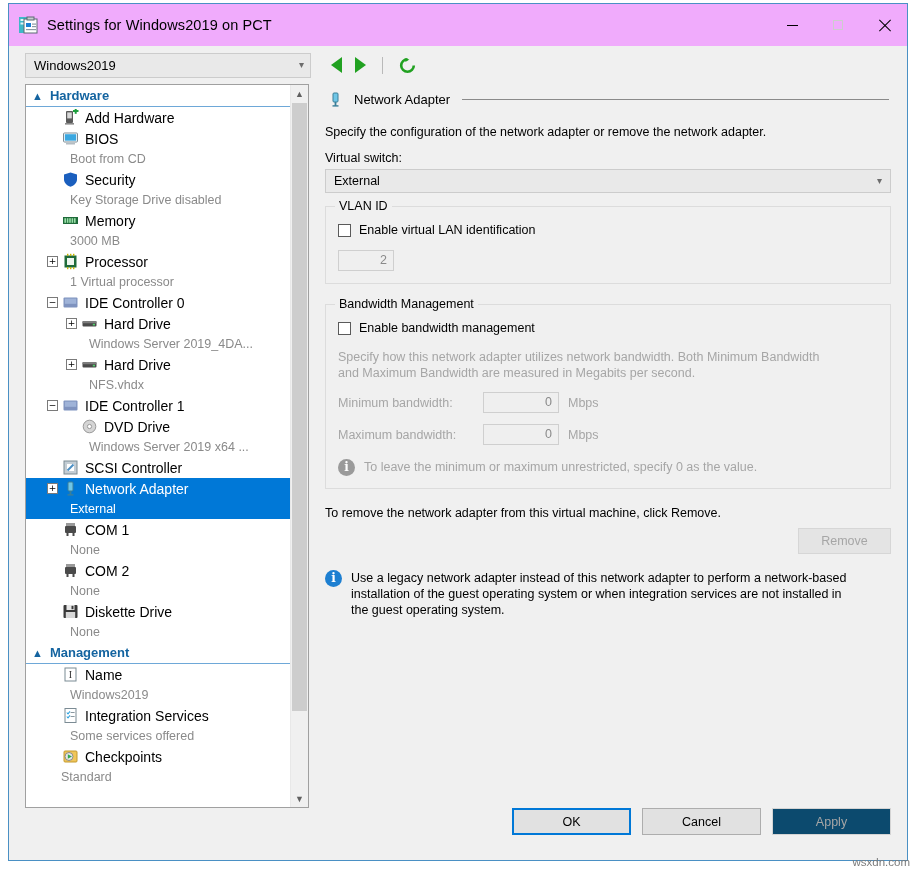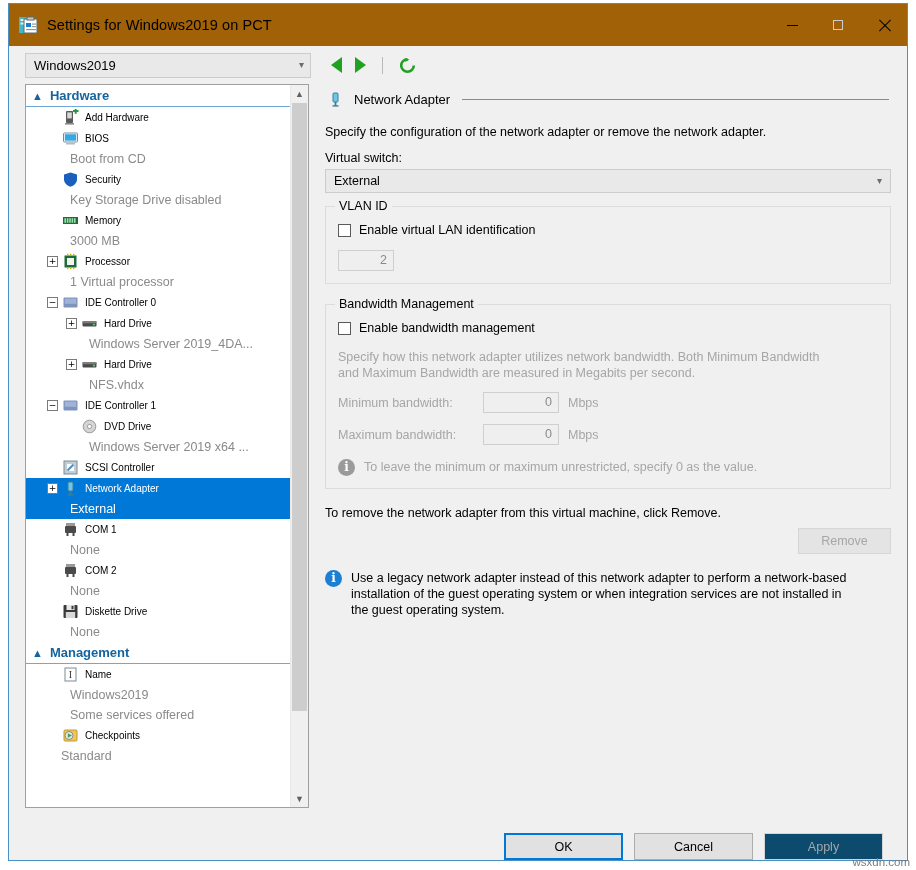--- a/index.html
+++ b/index.html
@@ -8,21 +8,21 @@
     font-family:"Liberation Sans","DejaVu Sans",sans-serif;
     font-size:12.5px;color:#000;
     -webkit-font-smoothing:antialiased;
   }
   .window{
     position:absolute;left:8px;top:3px;width:900px;height:858px;
     background:#f0f0f0;border:1px solid #4a90c4;box-sizing:border-box;
     display:flex;flex-direction:column;
   }
   
-  .titlebar{height:42px;background:#a16207;display:flex;align-items:center;flex:none;position:relative;}
+  .titlebar{height:42px;background:#f0abfc;display:flex;align-items:center;flex:none;position:relative;}
   .title-icon{width:22px;height:22px;margin-left:8px;margin-right:8px;position:relative;flex:none;}
   .title-text{font-size:14.5px;color:#000;letter-spacing:.1px;}
   .win-btns{position:absolute;right:0;top:0;height:42px;display:flex;}
   .win-btn{width:46px;height:42px;display:flex;align-items:center;justify-content:center;}
   .glyph-min{width:11px;height:1px;background:#000;}
   .glyph-max{width:10px;height:10px;border:1px solid #cdcdcd;box-sizing:border-box;}
   .glyph-close{width:13px;height:13px;position:relative;}
   .glyph-close:before,.glyph-close:after{content:"";position:absolute;left:-1px;top:6px;width:16px;height:1px;background:#000;}
   .glyph-close:before{transform:rotate(45deg);}
   .glyph-close:after{transform:rotate(-45deg);}
@@ -55,21 +55,21 @@
   }
   .group-hdr .caret{color:#1464a0;font-size:11px;margin-right:7px;font-weight:bold;}
   .row{display:flex;align-items:center;height:21px;padding-left:6px;position:relative;}
   .row.sub{height:20px;}
   .row .exp{
     width:11px;height:11px;border:1px solid #7a7a7a;background:#fff;box-sizing:border-box;
     font-size:9px;line-height:9px;text-align:center;color:#000;margin-right:4px;flex:none;font-family:"DejaVu Sans",sans-serif;
   }
   .row .exp-spacer{width:15px;flex:none;}
   .ic{width:17px;height:17px;margin-right:6px;flex:none;position:relative;}
-  .row .lbl{font-size:10px;color:#000;white-space:nowrap;}
+  .row .lbl{font-size:14px;color:#000;white-space:nowrap;}
   .sub-lbl{font-size:12.5px;color:#8a8a8a;white-space:nowrap;}
   .row.selected{background:#0078d7;}
   .row.selected .lbl,.row.selected .sub-lbl{color:#ffffff;}
   .indent1{padding-left:21px;}
   .indent2{padding-left:40px;}
 
   .scrollbar{
     position:absolute;right:0;top:0;width:17px;bottom:0;background:#f0f0f0;border-left:1px solid #e8e8e8;
   }
   .sb-arrow{width:17px;height:17px;display:flex;align-items:center;justify-content:center;color:#606060;font-size:9px;}
@@ -113,21 +113,21 @@
   .inforow .txt.dark{color:#000;max-width:505px;}
   .removeline{font-size:12.5px;margin-top:17px;}
   .btnrow{display:flex;justify-content:flex-end;margin-top:8px;}
   .btn{
     height:26px;min-width:93px;background:#e4e4e4;border:1px solid #cccccc;box-sizing:border-box;
     font-size:12.5px;color:#000;display:flex;align-items:center;justify-content:center;
   }
   .btn.disabled{color:#a6a6a6;background:#e4e4e4;border-color:#d6d6d6;}
 
   
-  .footer{height:52px;flex:none;display:flex;align-items:flex-end;justify-content:flex-end;padding-right:24px;gap:11px;}
+  .footer{height:52px;flex:none;display:flex;align-items:flex-start;justify-content:flex-end;padding-right:16px;gap:11px;}
   .fbtn{
     width:119px;height:27px;background:#e1e1e1;border:1px solid #adadad;box-sizing:border-box;
     font-size:12.5px;display:flex;align-items:center;justify-content:center;color:#000;
   }
   .fbtn.default{border:2px solid #0078d7;background:#e1e1e1;}
   .fbtn.disabled{color:#a6a6a6;background:#0c4a6e;border-color:#d4d4d4;}
   .watermark{position:absolute;right:6px;bottom:2px;font-size:11.5px;color:#7b7b7b;}
 </style>
 </head>
 <body>
@@ -374,20 +374,31 @@
             <span class="exp-spacer"></span>
             <span class="ic"><svg width="17" height="17" viewBox="0 0 17 17">
                 <rect x="3" y="2" width="11" height="13" fill="#ffffff" stroke="#7b8b94" stroke-width="1"></rect>
                 <text x="8.5" y="12" font-size="10" text-anchor="middle" fill="#333" font-family="serif">I</text>
               </svg></span>
             <span class="lbl">Name</span>
           </div>
           <div class="row sub" style="padding-left:44px;">
             <span class="sub-lbl">Windows2019</span>
           </div>
+          <div class="row indent1" style="padding-left:21px;">
+            <span class="exp-spacer"></span>
+            <span class="ic"><svg width="17" height="17" viewBox="0 0 17 17">
+                <rect x="3" y="1.5" width="11" height="14" fill="#ffffff" stroke="#7b8b94" stroke-width="1"></rect>
+                <path d="M4.8 5.5 l1.2 1.3 l2-2.4" stroke="#3aa7e0" stroke-width="1.1" fill="none"></path>
+                <rect x="8.6" y="5" width="4" height="1" fill="#8a98a0"></rect>
+                <path d="M4.8 9.5 l1.2 1.3 l2-2.4" stroke="#3aa7e0" stroke-width="1.1" fill="none"></path>
+                <rect x="8.6" y="9" width="4" height="1" fill="#8a98a0"></rect>
+              </svg></span>
+            <span class="lbl">Integration Services</span>
+          </div>
           <div class="row sub" style="padding-left:44px;">
             <span class="sub-lbl">Some services offered</span>
           </div>
           <div class="row indent1" style="padding-left:21px;">
             <span class="exp-spacer"></span>
             <span class="ic"><svg width="17" height="17" viewBox="0 0 17 17">
                 <rect x="2" y="3" width="13" height="11" rx="1" fill="#f0c65a" stroke="#c49a2e" stroke-width="1"></rect>
                 <circle cx="7" cy="8.5" r="4" fill="#e8e8e8" stroke="#8a8a8a" stroke-width="1"></circle>
                 <polygon points="5.8,6.2 10,8.5 5.8,10.8" fill="#2faa4a"></polygon>
               </svg></span>

